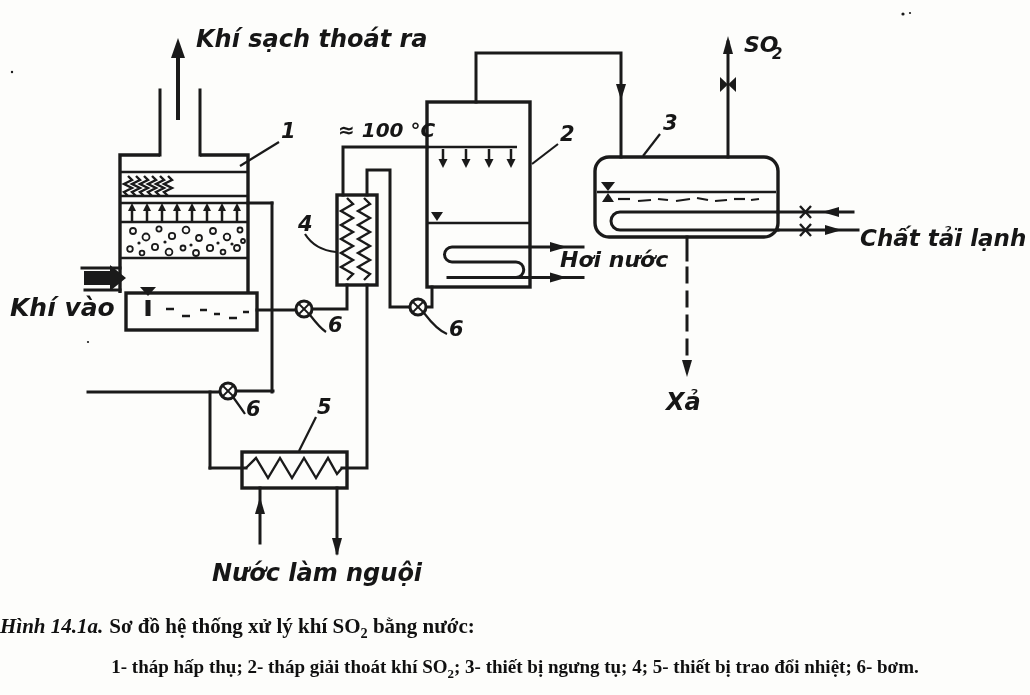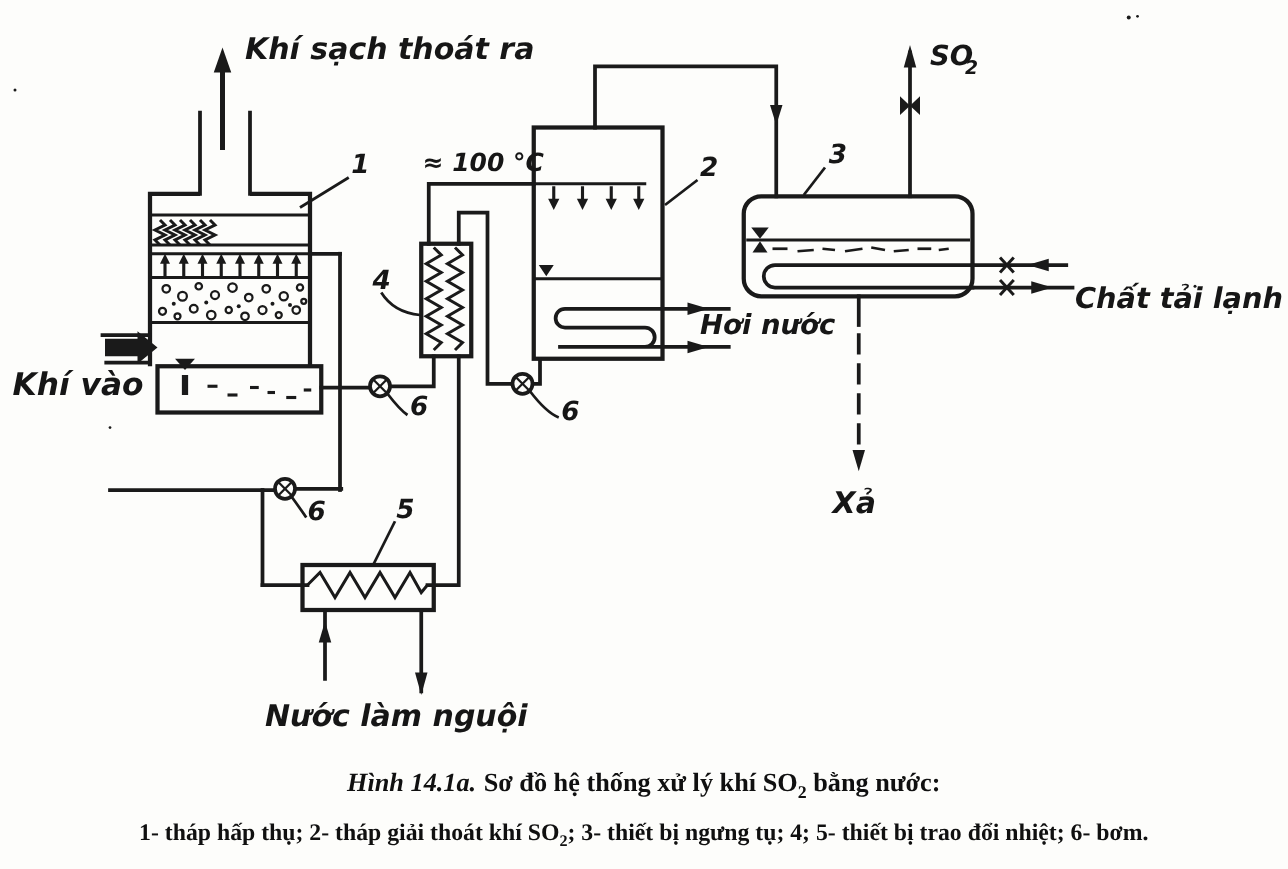--- a/index.html
+++ b/index.html
@@ -10,21 +10,21 @@
   }
   #scheme{position:absolute;left:0;top:0;}
   .hand{font-family:"DejaVu Sans",sans-serif;font-style:italic;font-weight:700;fill:#161616;}
   .num{font-family:"DejaVu Sans",sans-serif;font-style:italic;font-weight:700;fill:#161616;}
   .pipe{stroke:#1a1a1a;stroke-width:3;fill:none;stroke-linecap:square;}
   .pipe-thin{stroke:#1a1a1a;stroke-width:2.4;fill:none;}
   .vessel{stroke:#1a1a1a;stroke-width:3.4;fill:none;}
   .leader{stroke:#1a1a1a;stroke-width:2.2;fill:none;}
   .fillink{fill:#1a1a1a;stroke:none;}
   .caption-line{
-    position:absolute;left:0;right:0;top:614px;text-align:center;
+    position:absolute;left:0;right:0;top:614px;
     font-family:"Liberation Serif",serif;font-weight:bold;font-size:21px;color:#101010;
   }
   .caption-line .fig-label{font-style:italic;margin-right:6px;}
   .caption-line sub,.legend-line sub{font-size:0.68em;}
   .legend-line{
     position:absolute;left:0;right:0;top:656px;text-align:center;
     font-family:Liberation Serif, serif;font-weight:600;font-size:19px;color:#101010;
   }
 </style>
 </head>

